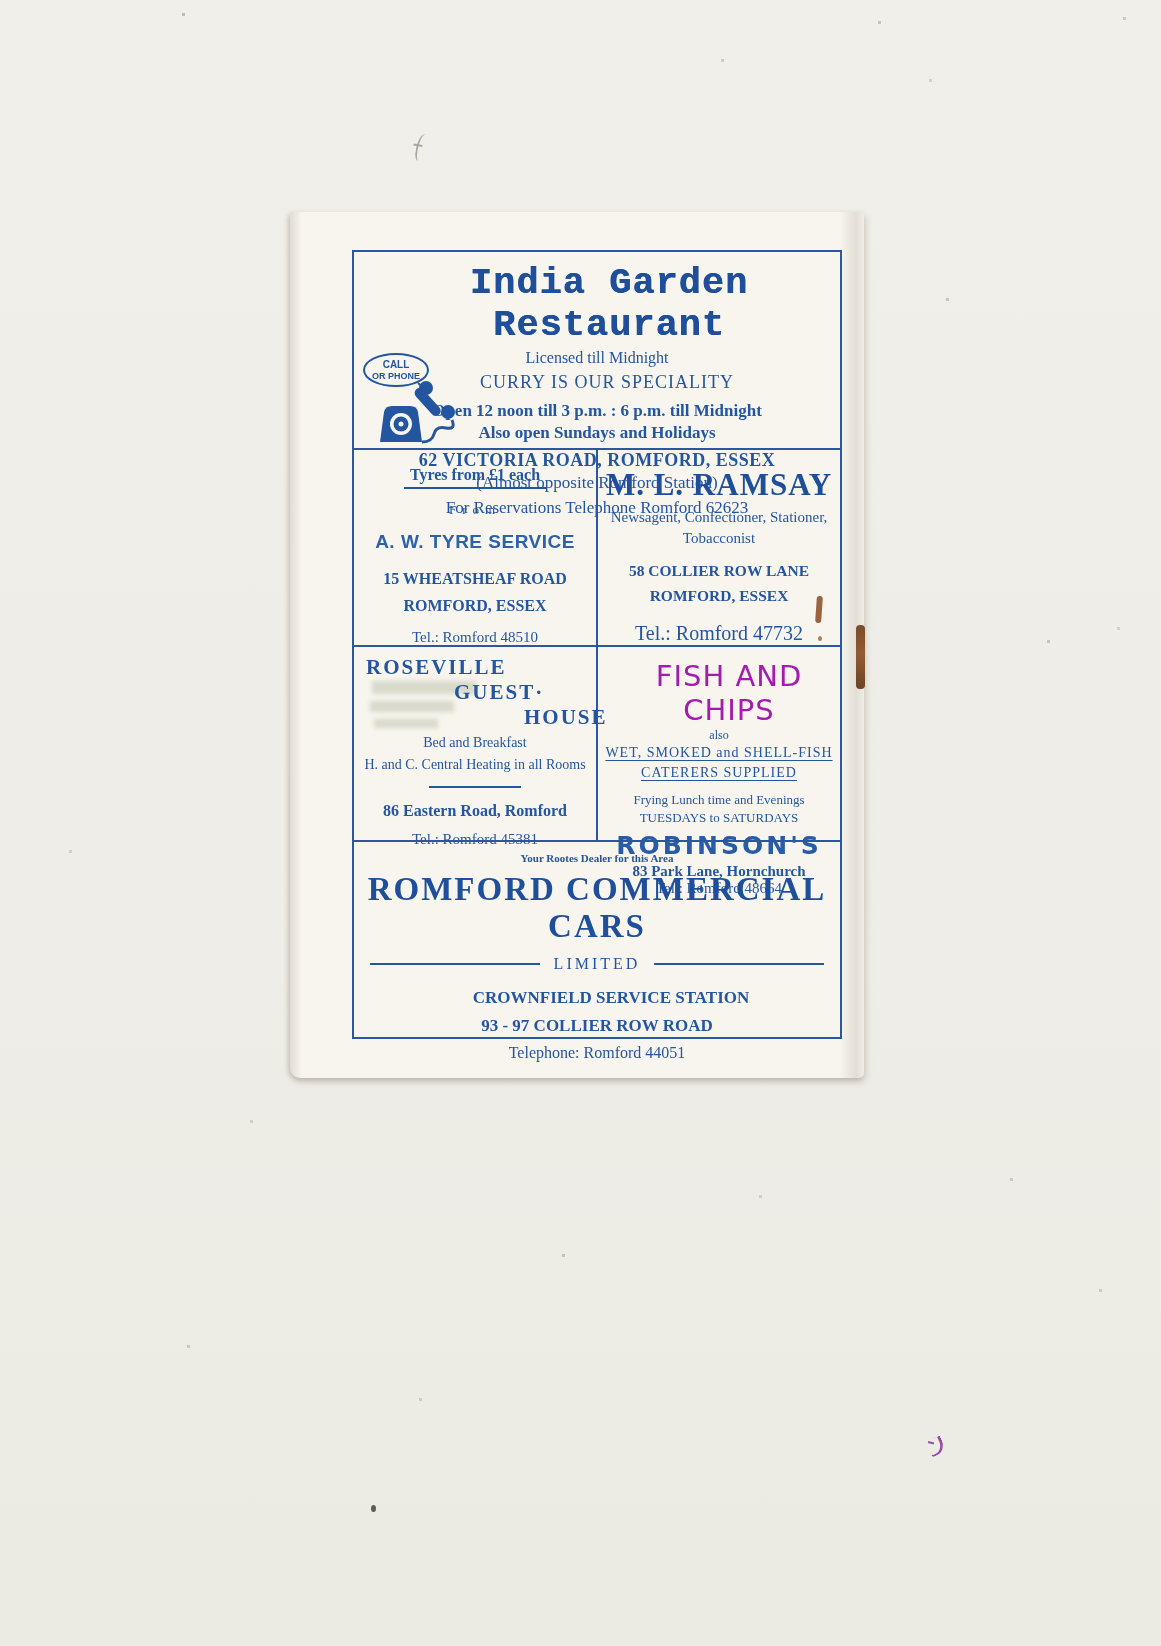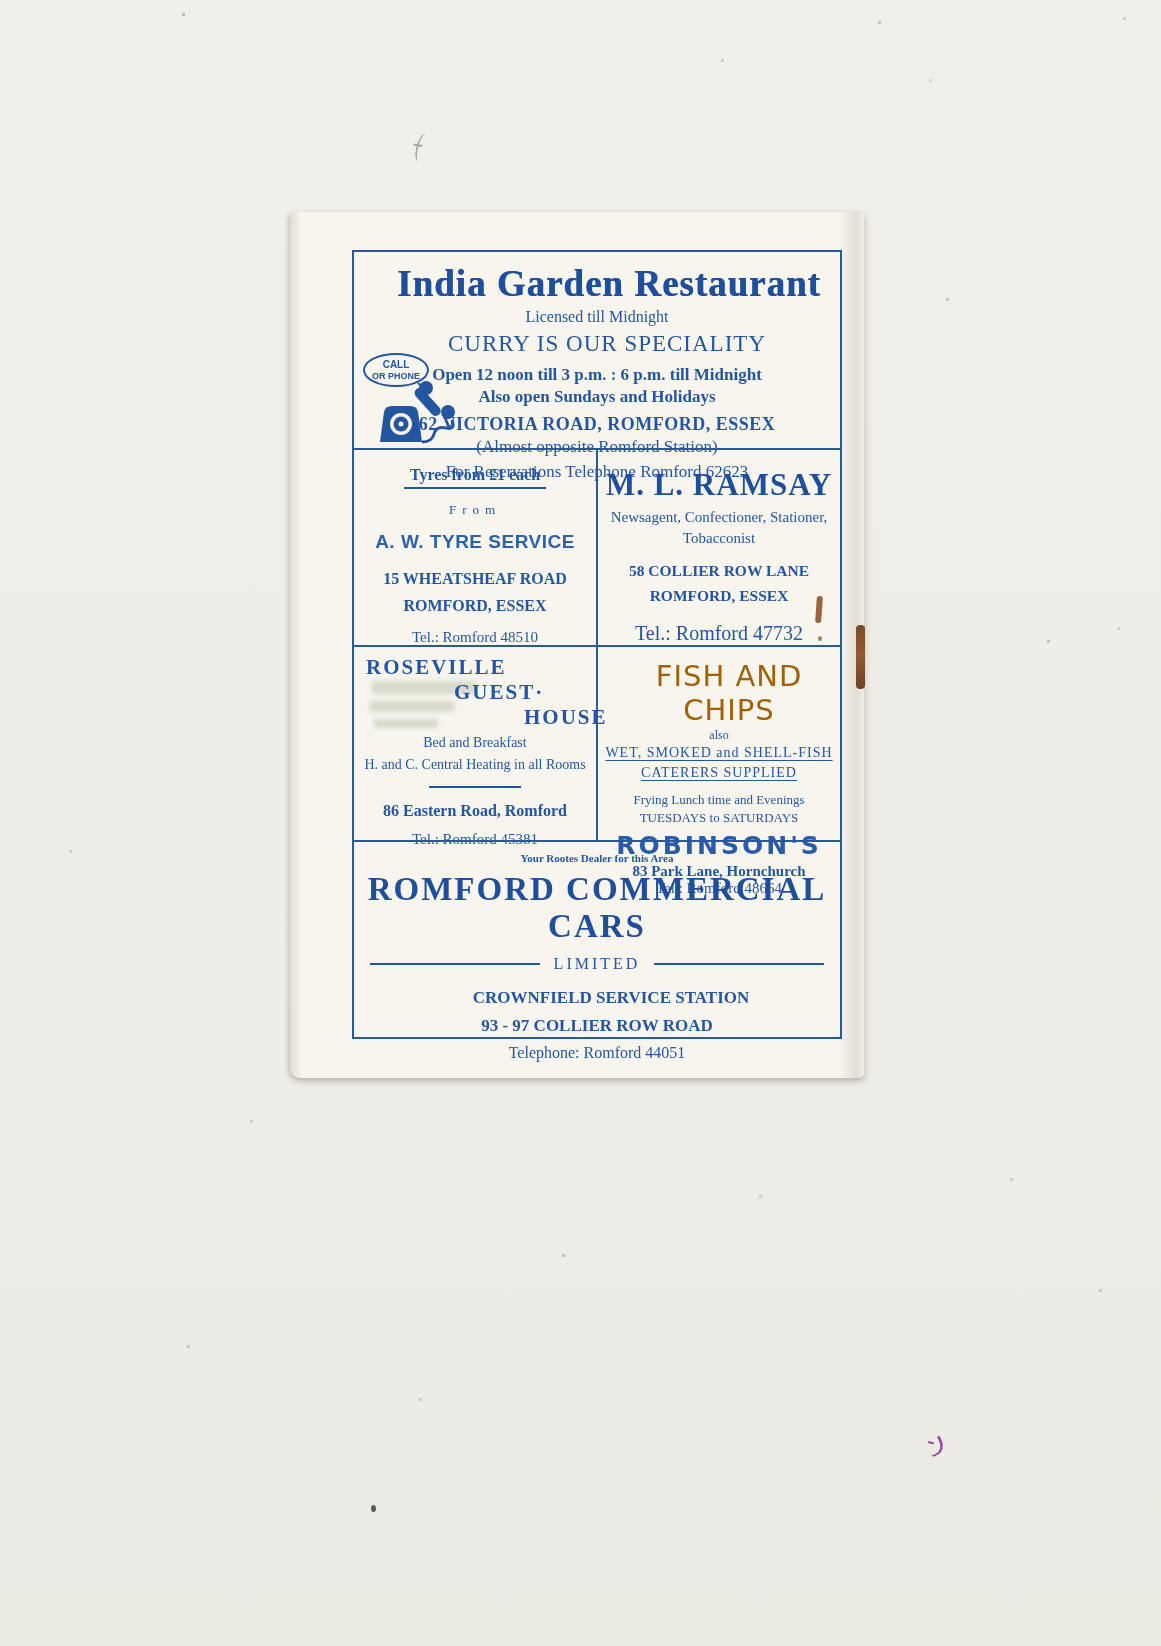--- a/index.html
+++ b/index.html
@@ -30,24 +30,24 @@
   .row1{left:0; top:0; width:486px; height:196px;}
   .cell-l{left:0; top:198px; width:242px; height:195px;}
   .cell-r{left:244px; top:198px; width:242px; height:195px;}
   .cell-l2{left:0; top:395px; width:242px; height:193px;}
   .cell-r2{left:244px; top:395px; width:242px; height:193px;}
   .row4{left:0; top:590px; width:486px; height:195px;}
   p,h1,h2{margin:0; padding:0;}
   .sans{font-family:"Liberation Sans",sans-serif;}
   .dsans{font-family:"DejaVu Sans",sans-serif;}
   
-  .ig-title{font-family:Liberation Serif, serif; font-weight:bold; font-size:37px; letter-spacing:1px;
+  .ig-title{font-family:Liberation Mono, monospace; font-weight:bold; font-size:37px; letter-spacing:1px;
     color:#1f4f9a; margin-top:10px; text-shadow:.5px 0 0 #1f4f9a;margin-left:24px;}
   .ig-l1{font-size:16px; margin-top:3px;}
-  .ig-l2{font-size:23px; letter-spacing:1px; margin-top:5px;padding-left:20px;}
+  .ig-l2{font-size:18px; letter-spacing:1px; margin-top:5px;padding-left:20px;}
   .ig-l3{font-size:17px; font-weight:bold; margin-top:8px;}
   .ig-l4{font-size:17px; font-weight:bold; margin-top:2px;}
   .ig-l5{font-size:18px; font-weight:bold; margin-top:7px; letter-spacing:.5px;}
   .ig-l6{font-size:17px; margin-top:2px;}
   .ig-l7{font-size:17px; margin-top:5px;}
   .phone-art{position:absolute; left:4px; top:98px; width:118px; height:96px;}
   
   .ty-offer{display:inline-block; font-size:16px; font-weight:bold; border-bottom:2px solid #2456a0;
     padding:0 6px 3px; margin-top:16px;}
   .ty-from{font-size:13px; letter-spacing:6px; margin-top:13px;}
@@ -71,21 +71,21 @@
   .rv-d1{font-size:14px; margin-top:5px;}
   .rv-d2{font-size:14px; margin-top:6px;}
   .rv-rule{width:92px; border:0; border-top:2px solid #2456a0; margin:13px auto 0;}
   .rv-a{font-size:16px; font-weight:bold; margin-top:14px;}
   .rv-tel{font-size:15px; margin-top:11px;}
   .ghost{position:absolute; background:rgba(145,155,125,.30); filter:blur(2px); z-index:0;}
   .g1{left:18px; top:34px; width:104px; height:13px;}
   .g2{left:16px; top:54px; width:84px; height:11px;}
   .g3{left:20px; top:72px; width:64px; height:9px;}
   
-  .fc-head{font-size:29px; letter-spacing:1px; margin-top:12px; color:#a16207;margin-left:20px;}
+  .fc-head{font-size:29px; letter-spacing:1px; margin-top:12px; color:#a21caf;margin-left:20px;}
   .fc-also{font-size:12px; margin-top:1px;}
   .fc-u{font-size:14px; letter-spacing:1px; text-decoration:underline; text-underline-offset:3px;}
   .fc-u1{margin-top:2px;}
   .fc-u2{margin-top:4px;}
   .fc-l3{font-size:13px; margin-top:11px;}
   .fc-l4{font-size:13px; margin-top:2px;}
   .fc-name{font-size:25px; font-weight:bold; letter-spacing:3px; margin-top:5px; color:#2a5ba6;}
   .fc-a{font-size:15px; font-weight:bold; margin-top:3px;}
   .fc-tel{font-size:15px;}
   

